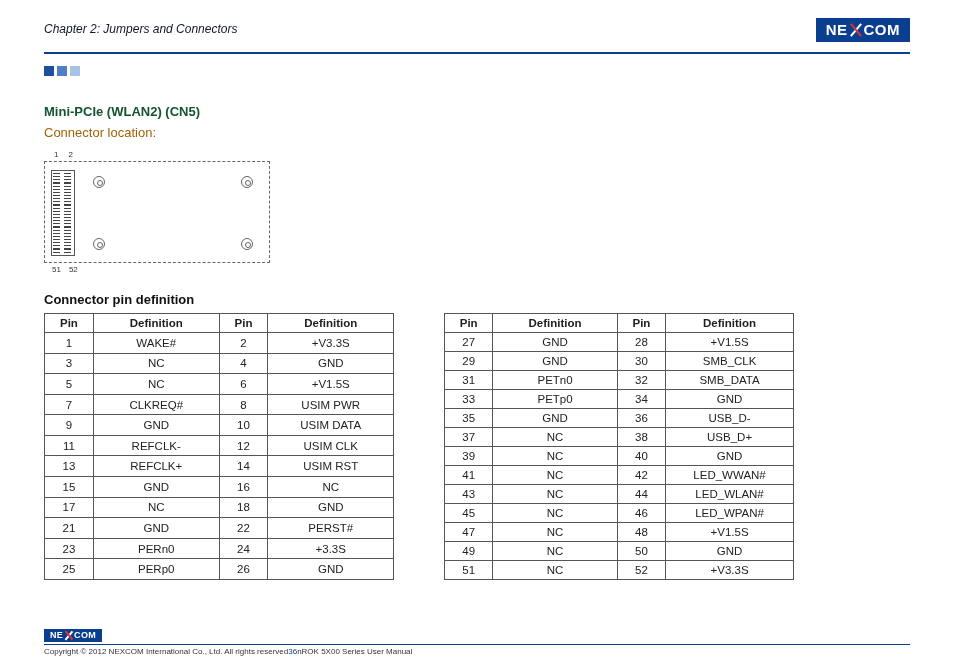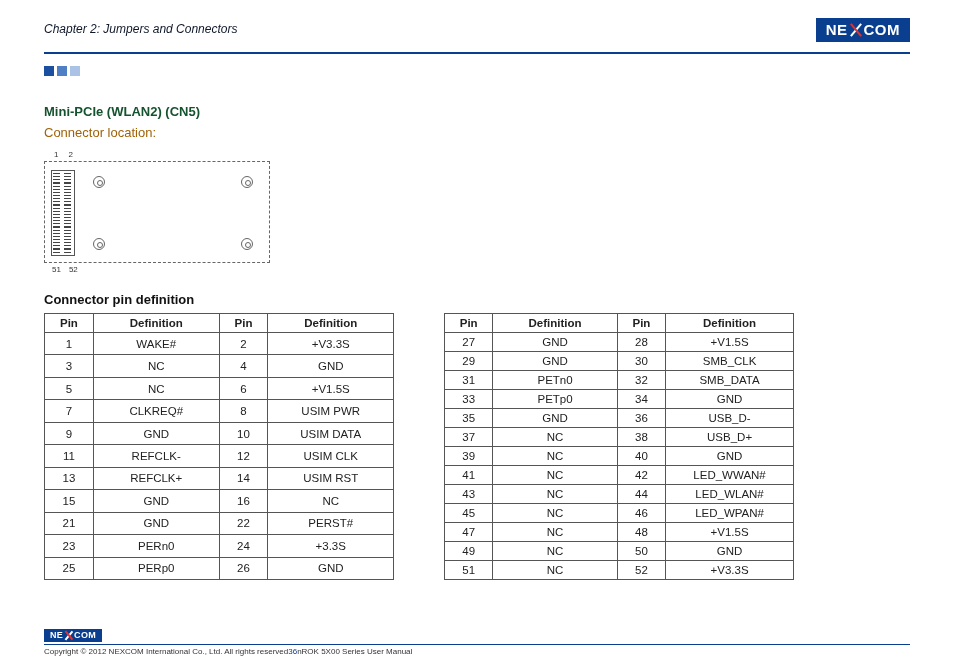--- a/index.html
+++ b/index.html
@@ -322,20 +322,26 @@
           <td class="pin">14</td>
           <td class="def">USIM RST</td>
         </tr>
         <tr>
           <td class="pin">15</td>
           <td class="def">GND</td>
           <td class="pin">16</td>
           <td class="def">NC</td>
         </tr>
         <tr>
+          <td class="pin">17</td>
+          <td class="def">NC</td>
+          <td class="pin">18</td>
+          <td class="def">GND</td>
+        </tr>
+        <tr>
           <td class="pin">21</td>
           <td class="def">GND</td>
           <td class="pin">22</td>
           <td class="def">PERST#</td>
         </tr>
         <tr>
           <td class="pin">23</td>
           <td class="def">PERn0</td>
           <td class="pin">24</td>
           <td class="def">+3.3S</td>

